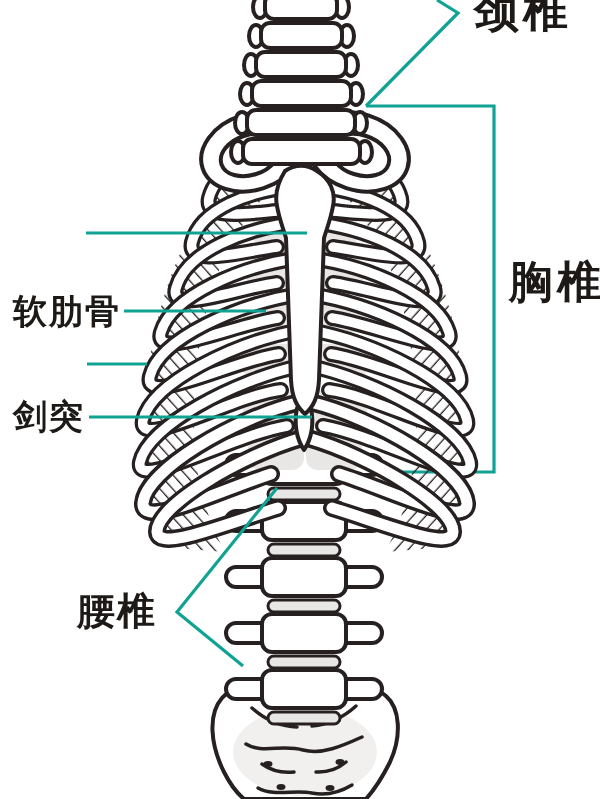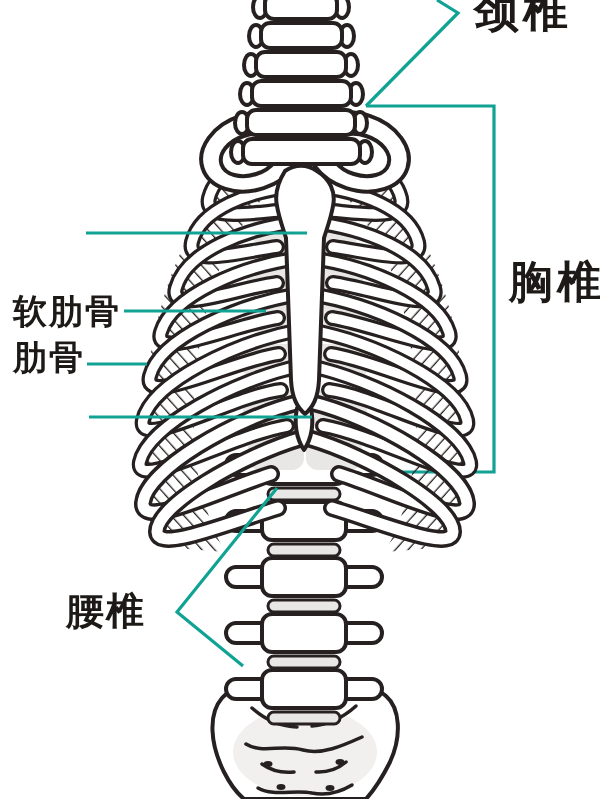--- a/index.html
+++ b/index.html
@@ -10,21 +10,21 @@
   }
   .stage svg { position:absolute; left:0; top:0; }
   .lbl {
     position:absolute; font-weight:bold; color:#1c1917;
     letter-spacing:2px; line-height:1; white-space:nowrap;
   }
   .lbl-sternum   { left:13px;  top:214px; font-size:34px; }
   .lbl-cartilage { left:13px;  top:294px; font-size:34px; }
   .lbl-rib       { left:13px;  top:340px; font-size:34px; }
   .lbl-xiphoid   { left:13px;  top:399px; font-size:34px; }
-  .lbl-lumbar    { left:66px;  top:592px; font-size:38px; }
+  .lbl-lumbar    { left:77px;  top:592px; font-size:38px; }
   .lbl-cervical  { left:474px; top:-12px; font-size:45px; letter-spacing:4px; }
   .lbl-thoracic  { left:509px; top:260px; font-size:44px; letter-spacing:4px; }
   .ink     { stroke:#262120; fill:#ffffff; stroke-width:4; stroke-linejoin:round; stroke-linecap:round; }
   .inkline { stroke:#262120; fill:none;    stroke-width:3.5; stroke-linecap:round; }
   .disc    { stroke:#262120; fill:#e8e7e6; stroke-width:3; }
   .teal    { stroke:#10a293; fill:none; stroke-width:3.2; stroke-linecap:butt; stroke-linejoin:miter; }
   .ribBlack{ stroke:#262120; fill:none; stroke-linecap:round; }
   .ribWhite{ stroke:#ffffff; fill:none; stroke-linecap:round; }
 </style>
 </head>
@@ -163,17 +163,17 @@
       <path class="teal" d="M 86,233 H 307"></path>
       <path class="teal" d="M 124,311 H 266"></path>
       <path class="teal" d="M 87,364 H 147"></path>
       <path class="teal" d="M 89,417 H 312"></path>
       <path class="teal" d="M 277,488 L 177,612 L 243,666"></path>
       <path class="teal" d="M 437,0 L 458,13 L 366,106"></path>
     </g>
   </svg>
 
   <div class="lbl lbl-cartilage">软肋骨</div>
-  <div class="lbl lbl-rib">肋骨</div>
+  <div class="lbl lbl-xiphoid">剑突</div>
   <div class="lbl lbl-lumbar">腰椎</div>
   <div class="lbl lbl-cervical">颈椎</div>
   <div class="lbl lbl-thoracic">胸椎</div>
 </div>
 
 </body></html>

